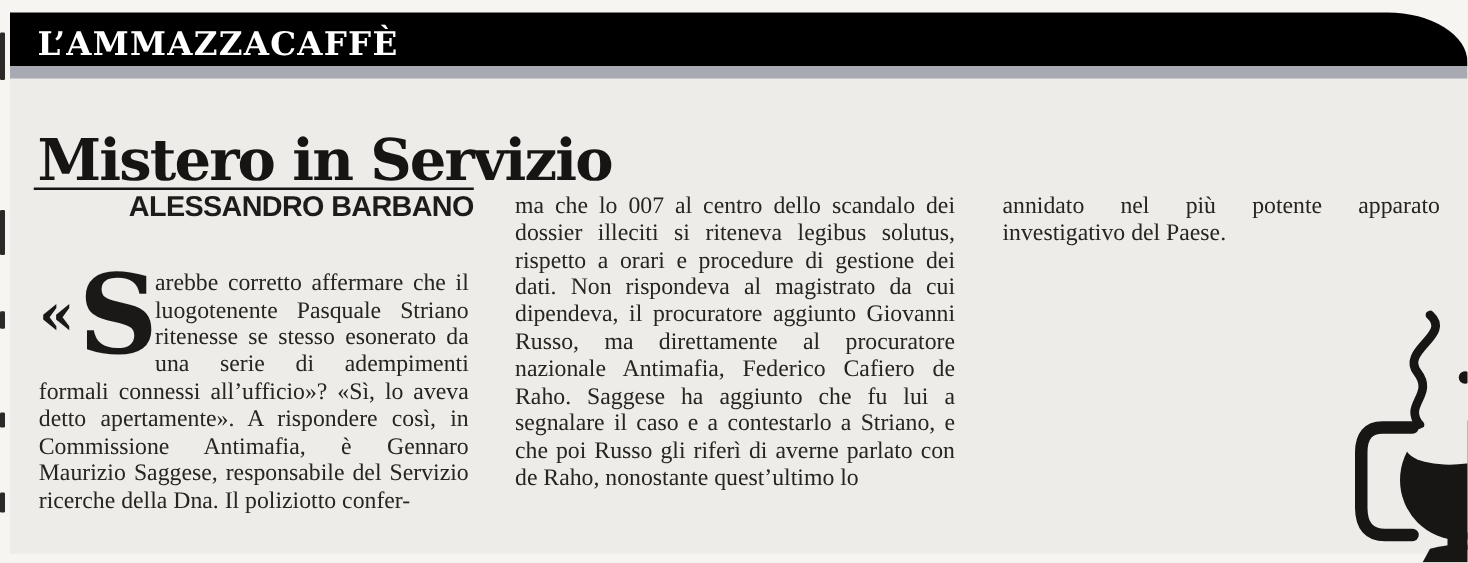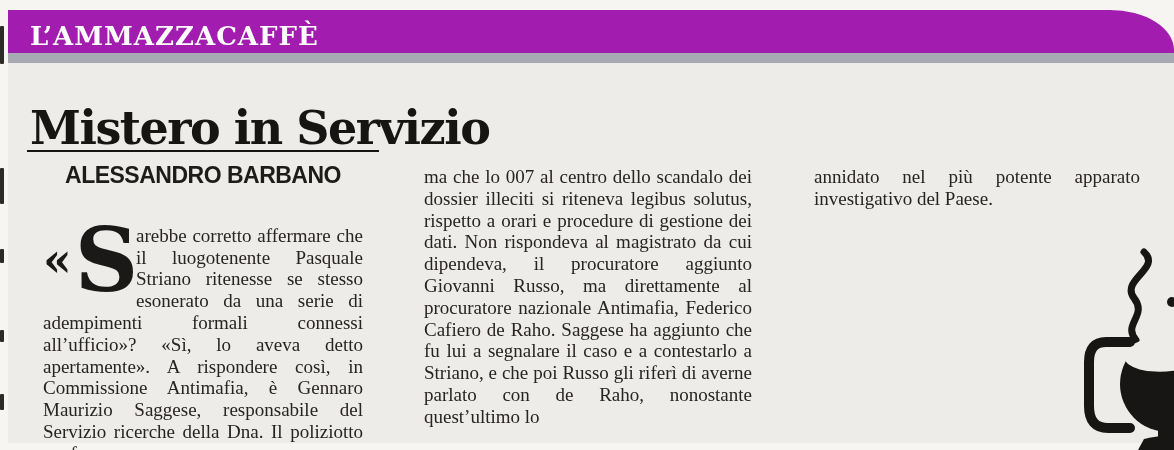--- a/index.html
+++ b/index.html
@@ -14,21 +14,21 @@
   .mark { position:absolute; left:0; width:4px; background:#2b2a28; border-radius:1px; }
   .mark.m1 { top:26px;  height:38px; }
   .mark.m2 { top:168px; height:36px; }
   .mark.m3 { top:249px; height:14px; }
   .mark.m4 { top:330px; height:12px; }
   .mark.m5 { top:394px; height:16px; }
 
   
   .kicker-bar {
     position:absolute; left:8px; top:10px; right:0; height:43px;
-    background:#a21caf; border-top-right-radius:64px 40px;
+    background:#000000; border-top-right-radius:64px 40px;
   }
   .kicker-label {
     position:absolute; left:22px; bottom:2px;
     font-family:"DejaVu Serif", serif; font-weight:bold; font-size:26px;
     color:#ffffff; letter-spacing:1px; white-space:nowrap;
   }
   .divider { position:absolute; left:8px; top:53px; right:0; height:10px; background:#a7a9b3; }
 
   
   .paper { position:absolute; left:8px; top:63px; right:0; bottom:7px; background:#edece9; }
@@ -40,31 +40,31 @@
   }
 
   .col {
     position:absolute; top:150px; text-align:justify;
     font-size:19px; line-height:21.8px; color:#272422;
   }
   .col-1 { left:27px;  width:352px; }
   .col-2 { left:408px; width:360px; }
   .col-3 { left:798px; width:358px; }
 
-  .byline-block { border-top:2.5px solid #161514; padding-top:13px; text-align:center; margin-bottom:37px; }
+  .byline-block { border-top:2.5px solid #161514; padding-top:3px; text-align:right; margin-bottom:37px; }
   .byline {
     font-family:"Liberation Sans", sans-serif; font-weight:bold; font-size:23px;
     letter-spacing:-0.5px; color:#1d1c1b; white-space:nowrap;
   }
 
   .dropcap { float:left; width:86px; height:64px; margin:4px 7px 0 0; display:flex; align-items:center; }
   .dc-quote  { font-family:"DejaVu Serif", serif; font-weight:bold; font-size:46px; line-height:0.8; color:#1a1918; }
   .dc-letter { font-family:"DejaVu Serif", serif; font-weight:bold; font-size:88px; line-height:0.76; margin-left:3px; color:#1a1918; }
 
-  .part { margin:16px; }
+  .part { margin:4px; }
   .col-3 .part-2 { margin-right:80px; }
 
   .cup { position:absolute; right:-6px; top:246px; width:110px; height:204px; }
 </style>
 </head>
 <body>
 
 <div class="page">
 
   <div class="mark m1"></div>

